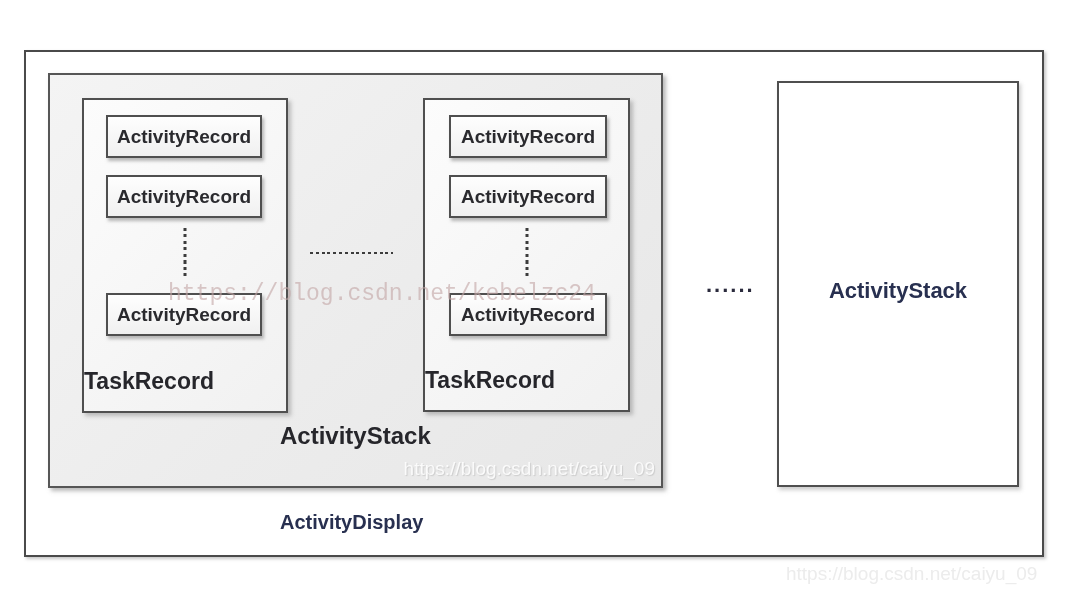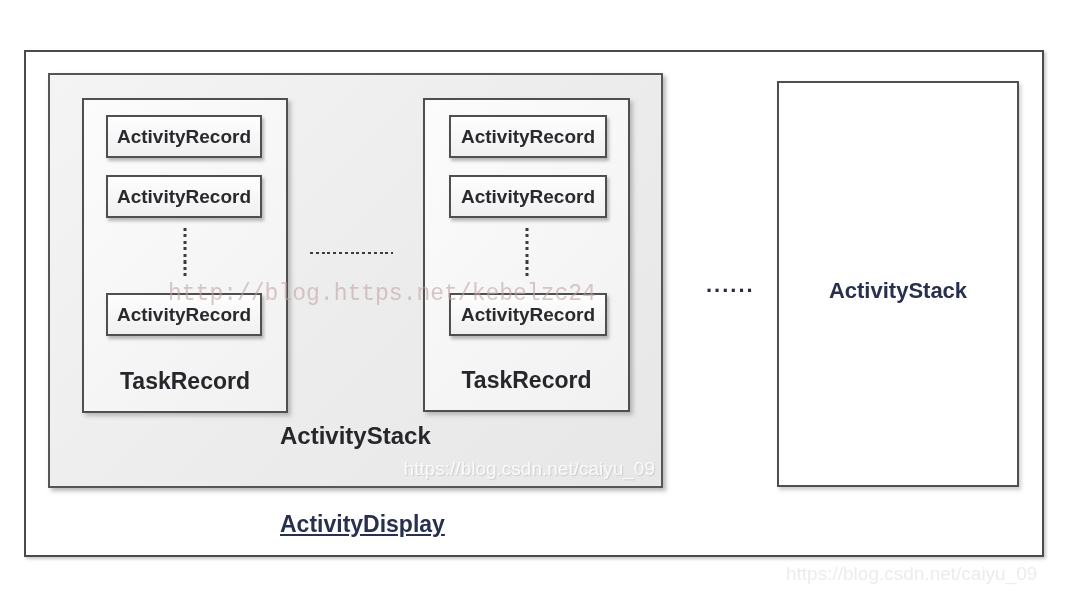--- a/index.html
+++ b/index.html
@@ -44,30 +44,30 @@
     position:absolute; left:50%; transform:translateX(-50%);
     top:128px; width:3px; height:52px;
     background:repeating-linear-gradient(180deg,#3c3c3c 0 3px,transparent 3px 6.5px);
   }
   
   .h-dash {
     position:absolute; left:260px; top:177px; width:83px; height:2px;
     background:repeating-linear-gradient(90deg,#3c3c3c 0 3px,transparent 3px 5.8px);
   }
   .task-label {
-    position:absolute; bottom:16px; left:0; width:100%; text-align:center;
+    position:absolute; bottom:16px; left:0; width:100%; 
     font-size:23px; font-weight:bold; color:#26262b;
   }
   .stack-label {
     position:absolute; left:230px; top:347px;
     font-size:24px; font-weight:bold; color:#26262b;
   }
   .display-label {
     position:absolute; left:254px; top:459px;
-    font-size:23px; font-weight:bold; color:#283050;text-decoration:underline;
+    font-size:20px; font-weight:bold; color:#283050;
   }
   
   .right-stack {
     position:absolute; left:751px; top:29px; width:242px; height:406px;
     background:#ffffff; border:2px solid #4f4f4f;
     box-shadow:2px 3px 4px rgba(130,130,130,.4);
     display:flex; align-items:center; justify-content:center;
   }
   .right-stack-label {
     font-size:22px; font-weight:bold; color:#283050; margin-top:14px;
@@ -138,18 +138,18 @@
 
     <div class="ellipsis-dots">......</div>
 
     <div class="right-stack">
       <div class="right-stack-label">ActivityStack</div>
     </div>
 
     <div class="display-label">ActivityDisplay</div>
   </div>
 
-  <div class="wm-center">http://blog.https.net/kebelzc24</div>
+  <div class="wm-center">https://blog.csdn.net/kebelzc24</div>
 
   <div class="wm-bottom">https://blog.csdn.net/caiyu_09</div>
 
 
 </div>
 
 </body></html>

